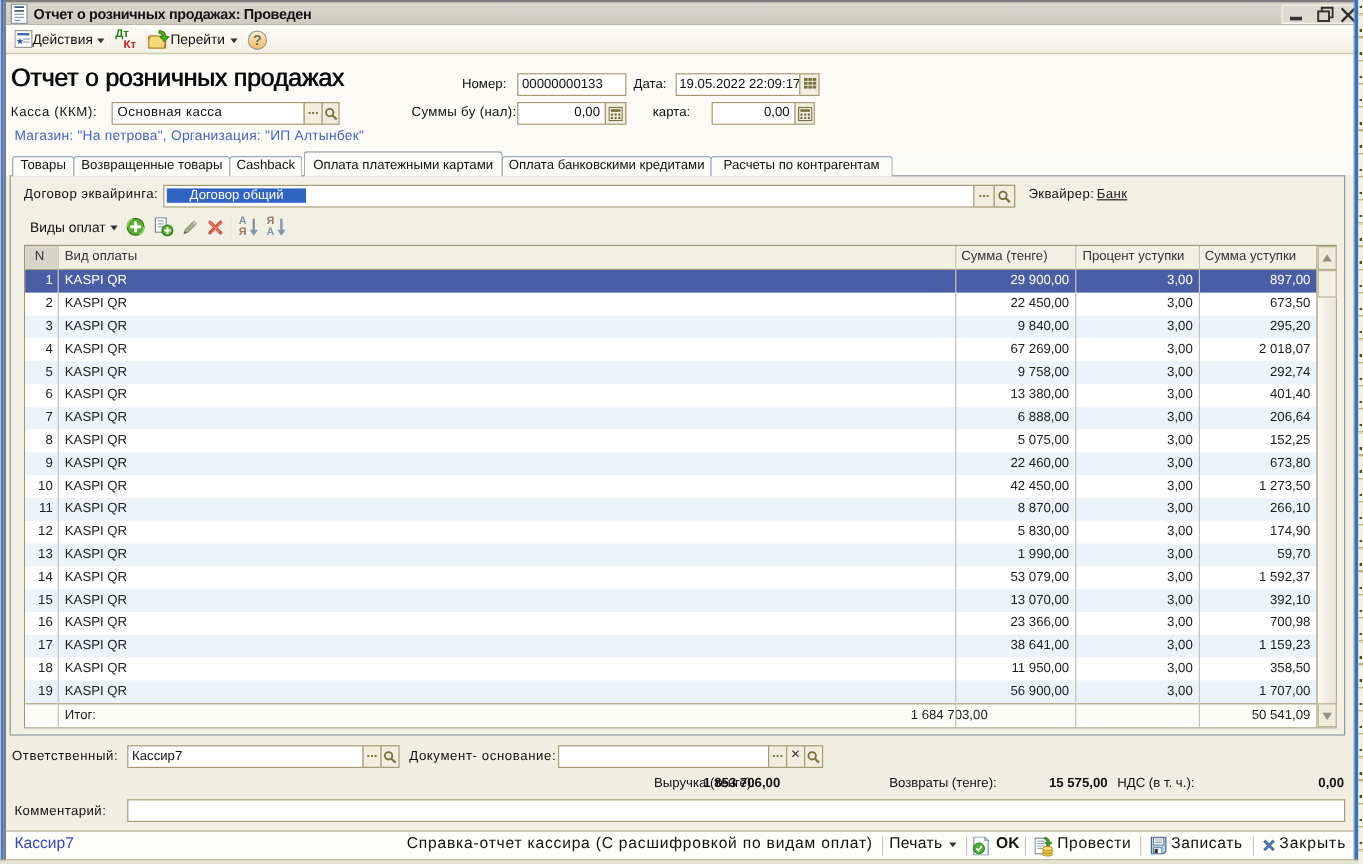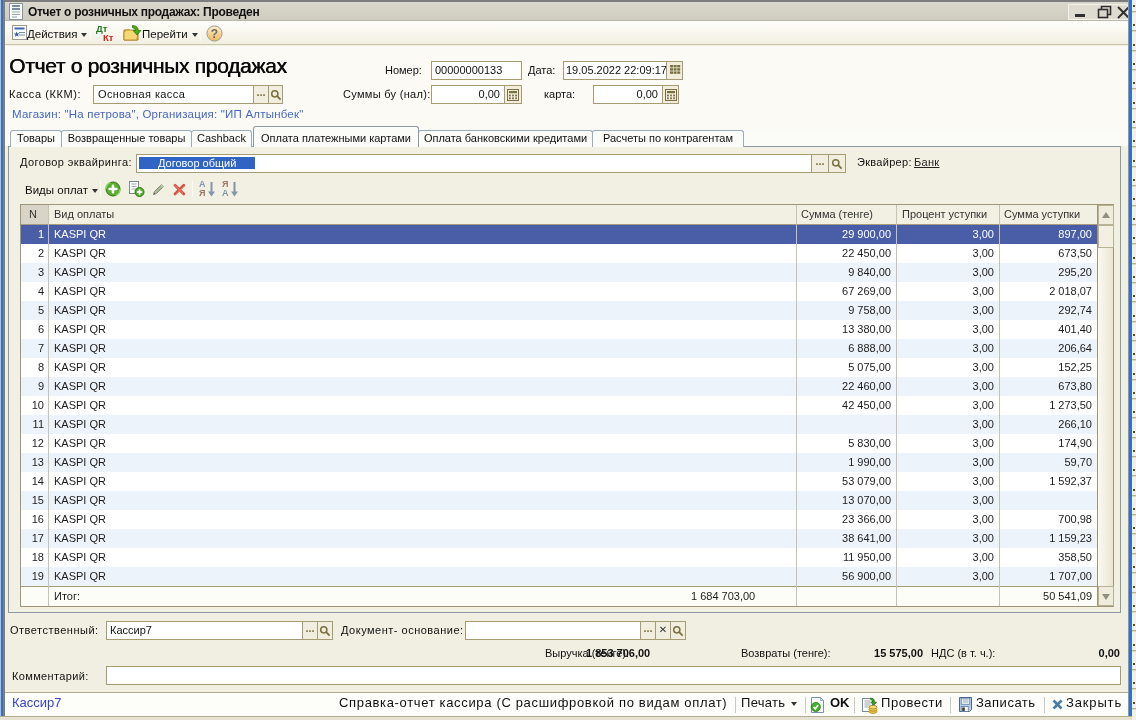--- a/index.html
+++ b/index.html
@@ -336,20 +336,21 @@
 <div class="r even" style="top:191px">
       <span class="cn">10</span>
       <span class="c1">KASPI QR</span>
       <span class="c2">42 450,00</span>
       <span class="c3">3,00</span>
       <span class="c4">1 273,50</span>
     </div>
 <div class="r odd" style="top:210px">
       <span class="cn">11</span>
       <span class="c1">KASPI QR</span>
+      <span class="c2">8 870,00</span>
       <span class="c3">3,00</span>
       <span class="c4">266,10</span>
     </div>
 <div class="r even" style="top:229px">
       <span class="cn">12</span>
       <span class="c1">KASPI QR</span>
       <span class="c2">5 830,00</span>
       <span class="c3">3,00</span>
       <span class="c4">174,90</span>
     </div>
@@ -365,20 +366,21 @@
       <span class="c1">KASPI QR</span>
       <span class="c2">53 079,00</span>
       <span class="c3">3,00</span>
       <span class="c4">1 592,37</span>
     </div>
 <div class="r odd" style="top:286px">
       <span class="cn">15</span>
       <span class="c1">KASPI QR</span>
       <span class="c2">13 070,00</span>
       <span class="c3">3,00</span>
+      <span class="c4">392,10</span>
     </div>
 <div class="r even" style="top:305px">
       <span class="cn">16</span>
       <span class="c1">KASPI QR</span>
       <span class="c2">23 366,00</span>
       <span class="c3">3,00</span>
       <span class="c4">700,98</span>
     </div>
 <div class="r odd" style="top:324px">
       <span class="cn">17</span>
@@ -396,21 +398,21 @@
     </div>
 <div class="r odd" style="top:362px">
       <span class="cn">19</span>
       <span class="c1">KASPI QR</span>
       <span class="c2">56 900,00</span>
       <span class="c3">3,00</span>
       <span class="c4">1 707,00</span>
     </div>
  <div id="gtotal">
    <span style="left:33px">Итог:</span>
-   <span class="c2" style="left:670px;width:200px;text-align:left">1 684 703,00</span>
+   <span class="c2" style="left:670px;width:200px;text-align:center">1 684 703,00</span>
    <span class="c4" style="left:871px;width:200px;text-align:right">50 541,09</span>
  </div>
  <div class="vline" style="left:27px"></div>
  <div class="vline" style="left:775px"></div>
  <div class="vline" style="left:875px"></div>
  <div class="vline" style="left:978px"></div>
  <div id="sbar">
    <div class="sbtn" style="top:0;height:20px">
         <div class="tri-u"></div>
       </div>

